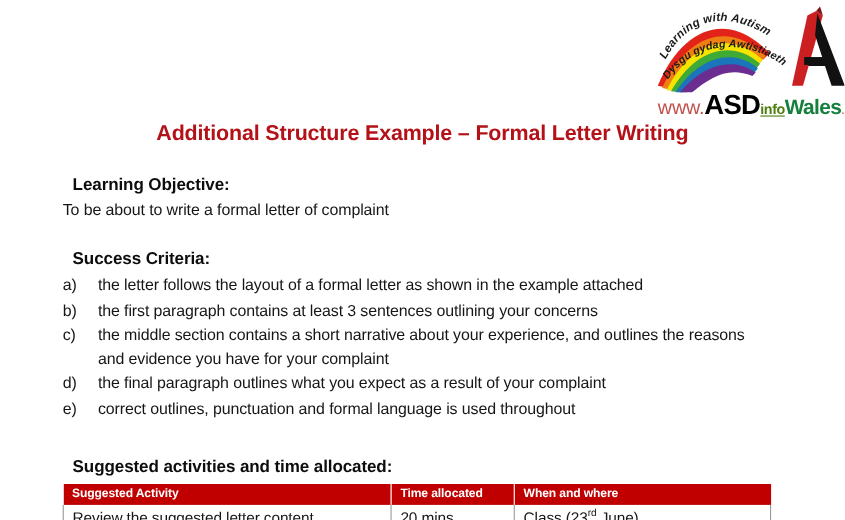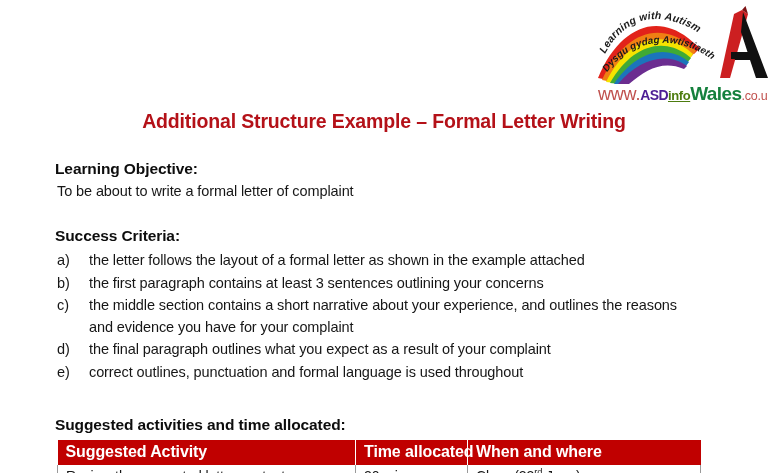--- a/index.html
+++ b/index.html
@@ -39,23 +39,23 @@
     text-align: center;
     white-space: nowrap;
     line-height: 1;
   }
   .url-www {
     font-size: 18px;
     color: #c0504d;
     letter-spacing: -0.2px;
   }
   .url-asd {
-    font-size: 14px;
-    font-weight: bold;
-    color: #4c1d95;
+    font-size: 25px;
+    font-weight: bold;
+    color: #000000;
     letter-spacing: -0.6px;
   }
   .url-info {
     font-size: 13px;
     font-weight: bold;
     color: #4d7c0f;
     letter-spacing: -0.4px;
     text-decoration: underline;
   }
   .url-wales {
@@ -79,21 +79,21 @@
     text-align: center;
     font-size: 19.5px;
     font-weight: bold;
     color: #b41118;
     letter-spacing: -0.15px;
   }
 
   
   .section-heading {
     position: absolute;
-    left: 55px;
+    left: 66px;
     font-size: 15.5px;
     font-weight: bold;
     color: #0d0d0d;
     letter-spacing: -0.1px;
     white-space: nowrap;
   }
   .body-line {
     position: absolute;
     left: 57px;
     font-size: 14.5px;
@@ -145,21 +145,21 @@
     border-collapse: collapse;
     table-layout: fixed;
   }
   #activities-table col.c-activity { width: 298px; }
   #activities-table col.c-time     { width: 112px; }
   #activities-table col.c-where    { width: 233px; }
 
   #activities-table th {
     background: #c00000;
     color: #ffffff;
-    font-size: 16px;
+    font-size: 11px;
     font-weight: bold;
     text-align: left;
     padding: 3px 8px 4px 8px;
     letter-spacing: -0.1px;
     border-right: 1px solid #ffffff;
     white-space: nowrap;
   }
   #activities-table th:last-child { border-right: none; }
 
   #activities-table td {

